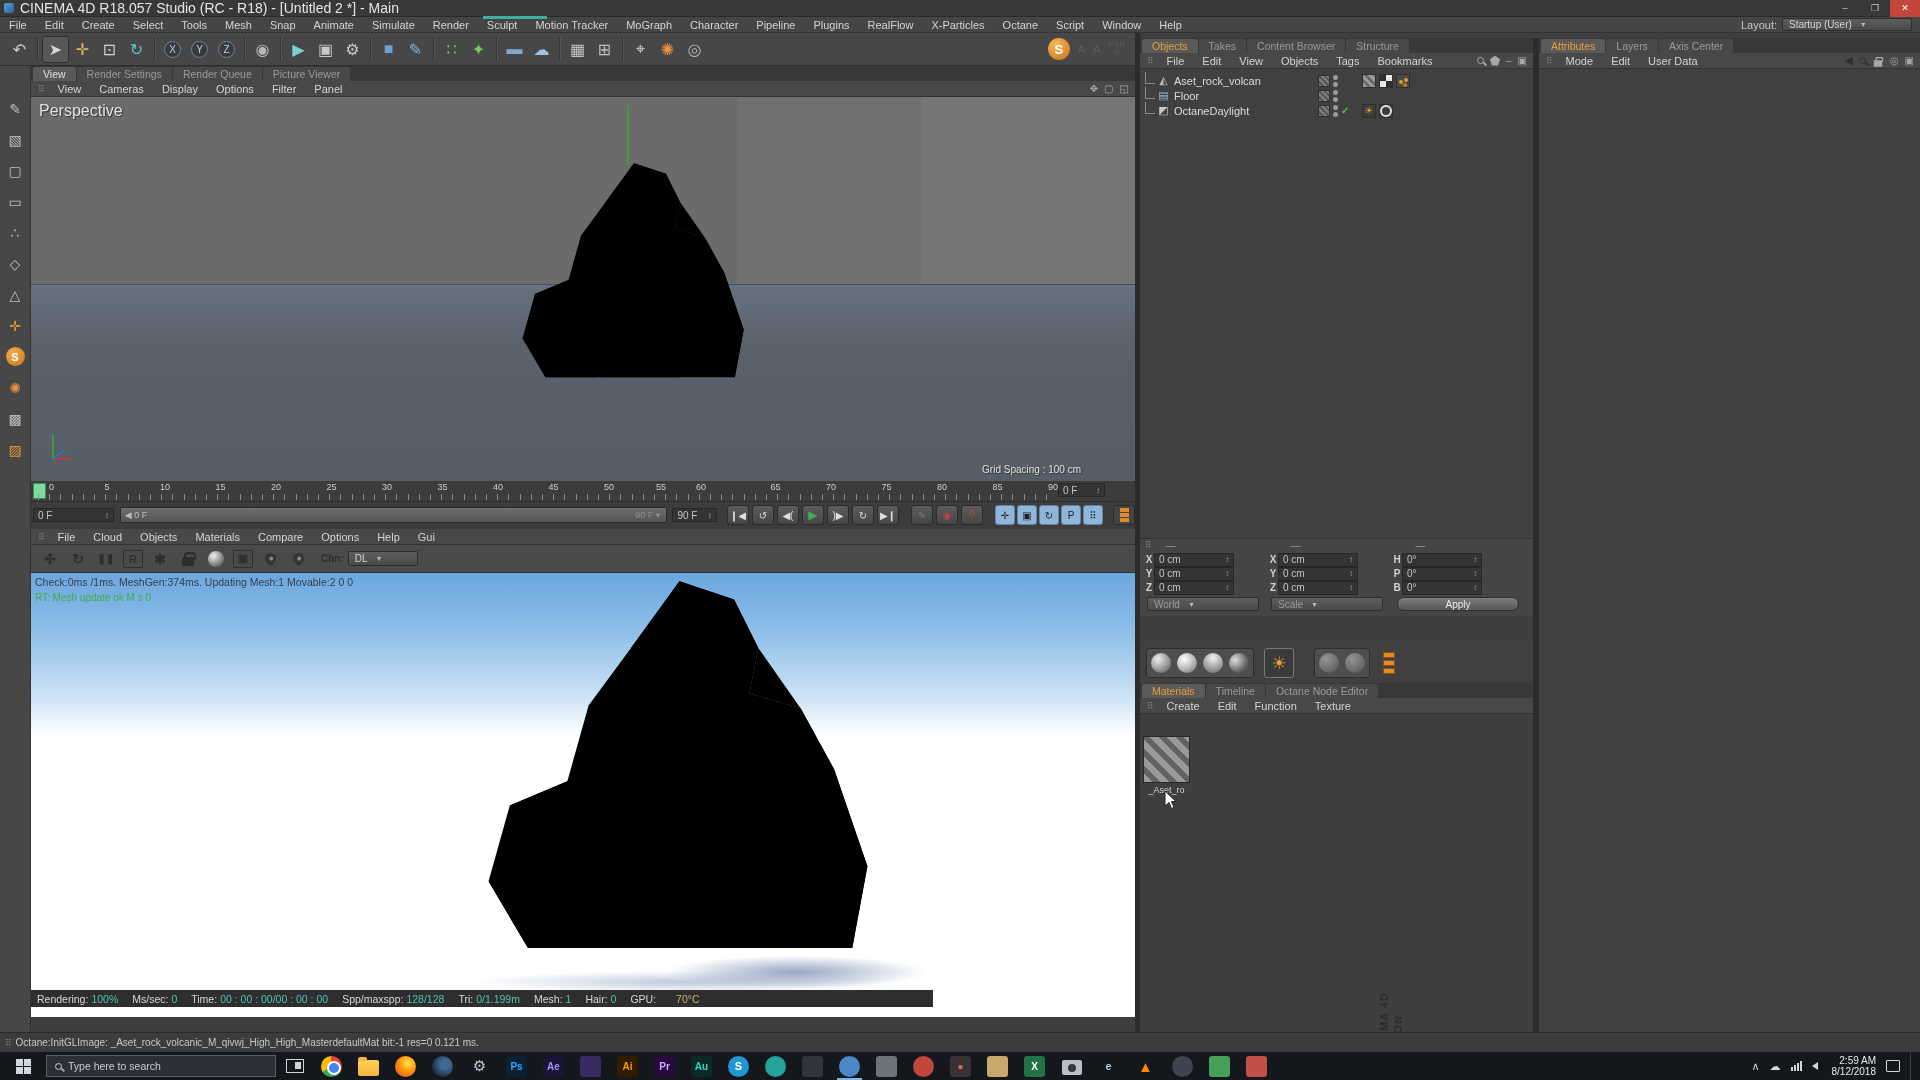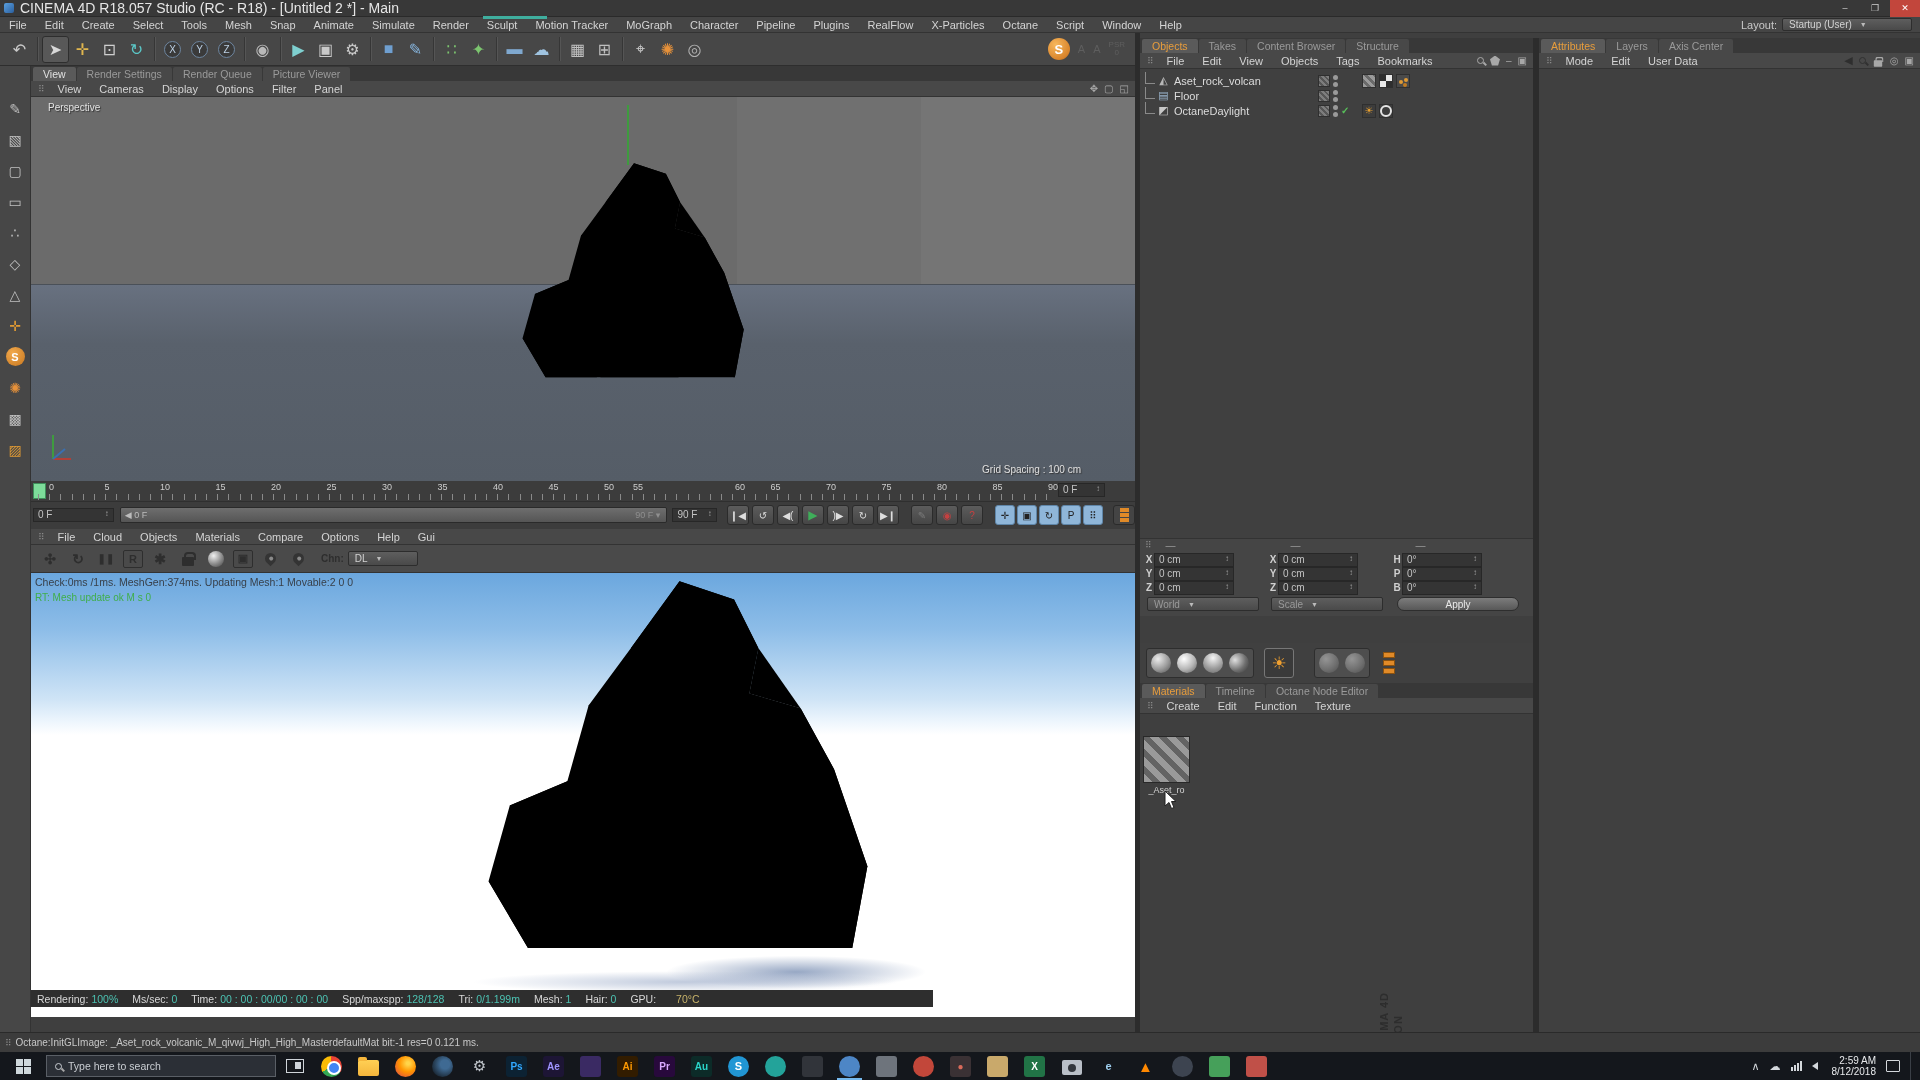--- a/index.html
+++ b/index.html
@@ -42,31 +42,31 @@
   .tab.active.hot{color:#e89d3c;}
   .menurow{display:flex;align-items:center;height:16px;background:#484848;border-bottom:1px solid #333;padding-left:2px;}
   .grip{color:#8a8a8a;font-size:9px;padding:0 5px;letter-spacing:-1px;}
   .mrow-right{margin-left:auto;display:flex;gap:6px;margin-right:6px;align-items:center;}
   .sicon{color:#a8a8a8;font-size:10px;}
   #vp-canvas{position:relative;width:1104px;height:384px;background:#6b6b6b;overflow:hidden;}
   #vp-wall-mid{position:absolute;left:706px;top:0;width:184px;height:187px;background:#707070;}
   #vp-wall-right{position:absolute;left:890px;top:0;width:214px;height:187px;background:#757575;}
   #vp-ground{position:absolute;left:0;top:187px;width:1104px;height:197px;background:linear-gradient(180deg,#687180 0%,#59616c 30%,#555d67 100%);border-top:1px solid #4a5058;}
   #vp-axisline{position:absolute;left:596px;top:8px;width:2px;height:60px;background:#3f9b3f;}
-  #vp-label{position:absolute;left:8px;top:5px;color:#e2e2e2;font-size:10px;text-shadow:1px 1px 1px #333;margin-left:9px;}
+  #vp-label{position:absolute;left:8px;top:5px;color:#e2e2e2;font-size:16px;text-shadow:1px 1px 1px #333;}
   #grid-label{position:absolute;right:54px;bottom:6px;color:#e0e0e0;font-size:10px;text-shadow:1px 1px 1px #333;}
   #vp-gizmo{position:absolute;left:14px;bottom:18px;}
   
   #timeline{left:31px;top:481px;width:1104px;height:48px;background:#3c3c3c;}
   #ruler{position:relative;height:21px;background:#3c3c3c;border-bottom:1px solid #2f2f2f;}
   #ruler-ticks{position:absolute;left:7px;bottom:1px;width:1010px;height:6px;background:repeating-linear-gradient(90deg,#8a8a8a 0 1px,transparent 1px 11.2px);}
   .tick-num{position:absolute;top:1px;font-size:9px;color:#cfcfcf;}
   #playhead{position:absolute;left:2px;top:2px;width:13px;height:16px;background:#7ddc9a;border:1px solid #3f8f5b;}
   #ruler-frame-field{position:absolute;right:30px;top:2px;width:47px;}
-  .fld{background:#343434;border:1px solid #272727;color:#c4c4c4;font-size:10px;display:flex;align-items:flex-start;padding:0 4px;height:14px;}
+  .fld{background:#343434;border:1px solid #272727;color:#c4c4c4;font-size:10px;display:flex;align-items:center;padding:0 4px;height:14px;}
   .fld .stp{margin-left:auto;color:#9a9a9a;font-size:8px;}
   #tl-controls{position:relative;height:26px;display:flex;align-items:center;padding-left:2px;}
   #cur-frame-field{width:84px;margin-right:6px;}
   #tl-slider{position:relative;width:572px;height:16px;background:#333;border:1px solid #2a2a2a;border-radius:2px;overflow:hidden;}
   #tl-slider-fill{position:absolute;left:0;top:0;width:100%;height:100%;background:linear-gradient(#6e6e6e,#555);}
   #tl-slider-left{position:absolute;left:4px;top:2px;font-size:9px;color:#bcbcbc;}
   #tl-slider-right{position:absolute;right:6px;top:2px;font-size:9px;color:#8f8f8f;}
   #end-frame-field{width:46px;margin-left:5px;}
   .pbtn{min-width:22px;height:20px;background:linear-gradient(#5c5c5c,#464646);border:1px solid #2b2b2b;border-radius:3px;display:flex;align-items:center;justify-content:center;color:#dedede;font-size:10px;padding:0 2px;}
   .pbtn.play{color:#3fae5a;font-size:12px;}
@@ -374,22 +374,22 @@
         <span class="tick-num" style="left: 73.5px;">5</span>
         <span class="tick-num" style="left: 129px;">10</span>
         <span class="tick-num" style="left: 184.5px;">15</span>
         <span class="tick-num" style="left: 240px;">20</span>
         <span class="tick-num" style="left: 295.5px;">25</span>
         <span class="tick-num" style="left: 351px;">30</span>
         <span class="tick-num" style="left: 406.5px;">35</span>
         <span class="tick-num" style="left: 462px;">40</span>
         <span class="tick-num" style="left: 517.5px;">45</span>
         <span class="tick-num" style="left: 573px;">50</span>
-        <span class="tick-num" style="left: 602px; text-align: center;">55</span>
-        <span class="tick-num" style="left: 704px;">60</span>
+        <span class="tick-num" style="left: 625px; text-align: center;">55</span>
+        <span class="tick-num" style="left: 665px;">60</span>
         <span class="tick-num" style="left: 739.5px;">65</span>
         <span class="tick-num" style="left: 795px;">70</span>
         <span class="tick-num" style="left: 850.5px;">75</span>
         <span class="tick-num" style="left: 906px;">80</span>
         <span class="tick-num" style="left: 961.5px;">85</span>
         <span class="tick-num" style="left: 1017px;">90</span>
       </div>
     <div id="ruler-ticks"></div>
     <div id="ruler-frame-field" class="fld">
       <span>0 F</span>

